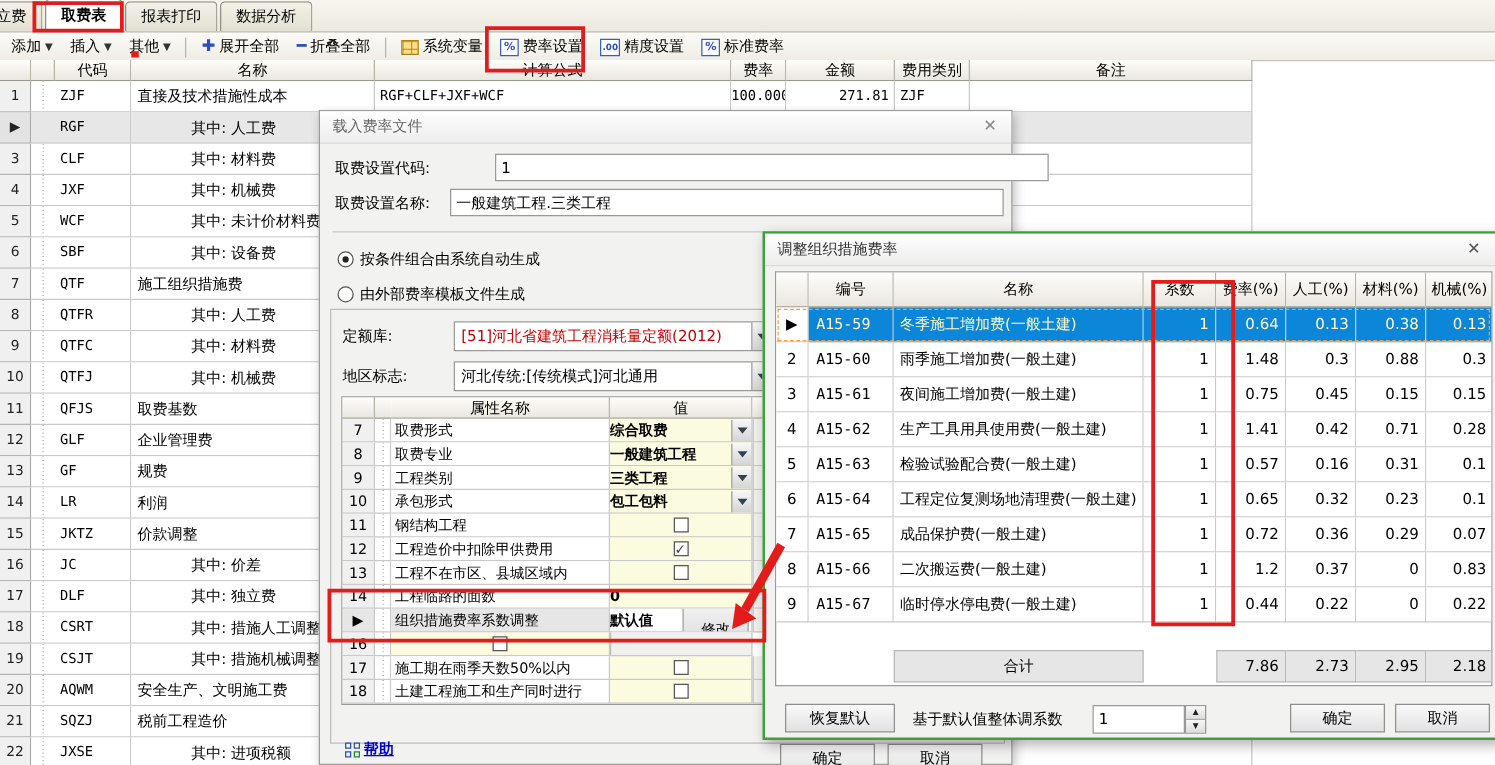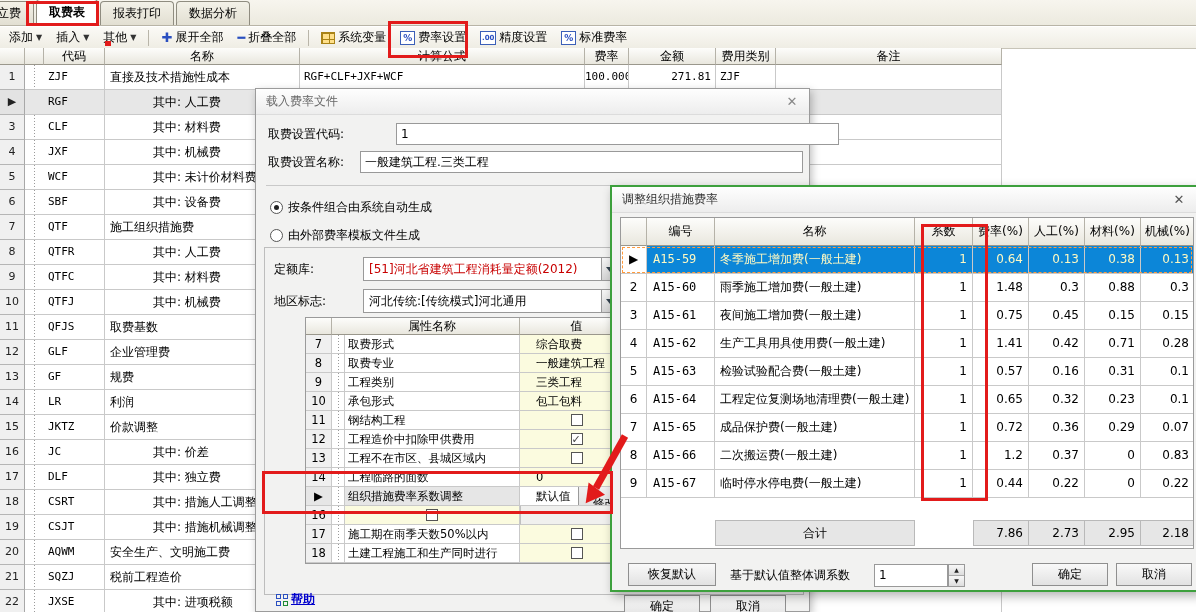--- a/index.html
+++ b/index.html
@@ -77,34 +77,34 @@
   .rdot.sel::after { content:""; position:absolute; left:3px; top:3px; width:5px; height:5px; border-radius:50%; background:#222; }
   .groupbox { position:absolute; left:8px; top:158px; width:540px; height:348px; border:1px solid #bdbdbd; background:#f2f2f1; }
   .combo { display:flex; border:1px solid #999; background:#fff; height:24px; align-items:center; }
   .combo .cval { flex:1; padding:0 5px; line-height:22px; white-space:nowrap; overflow:hidden; }
   .combo .cval.red { color:#c80000; }
   .cbtn { width:16px; height:100%; background:linear-gradient(#f7f7f7,#d4d4d4); border-left:1px solid #999;
           display:flex; align-items:center; justify-content:center; }
   .cbtn::after { content:""; border:4px solid transparent; border-top:5px solid #33424f; margin-top:4px; }
 
   
-  .pgrid { position:absolute; left:17px; top:228px; width:344px; background:#fff; border:1px solid #9a9a9a;margin-left:32px; }
+  .pgrid { position:absolute; left:17px; top:228px; width:344px; background:#fff; border:1px solid #9a9a9a; }
   .pgr { display:grid; grid-template-columns:26px 13px 175px 114px 14px; }
   .pghead { height:17px; }
   .pghead > div { background:linear-gradient(#fdfdfb,#e9e7de); border-right:1px solid #b5b2a8;
                   border-bottom:1px solid #9a978c; text-align:center; line-height:16px; }
   .pgrow { height:19px; }
   .pgrow > div { border-right:1px solid #c9c9c9; border-bottom:1px solid #c9c9c9; line-height:18px;
                  overflow:hidden; white-space:nowrap; font-size:11.5px; }
   .pg-num { background:#f0f0f0; border-right:1px solid #a8a8a8; text-align:center; font-size:10px; }
   .pg-tree { border-right:none; background-image:linear-gradient(#9a9a9a 1px,transparent 1px);
              background-size:1px 3px; background-repeat:repeat-y; background-position:6px 0; }
   .pg-name { padding-left:3px; background:#fff; }
   .pg-val { background:#fbfbdf; display:flex; align-items:center; }
-  .pg-val .vtext { flex:1; padding-left:16px; }
+  .pg-val .vtext { flex:1; padding-left:0;font-weight:bold; }
   .pg-val .cbtn { height:17px; }
   .pgrow.cur .pg-name, .pgrow.cur .pg-num { background:#e6e6e6; }
   .chk { width:12px; height:12px; border:1px solid #555; background:#fff; margin:0 auto; position:relative; }
   .chk.on::after { content:"✓"; position:absolute; left:0px; top:-3px; font-size:11px; color:#444; }
   .modbtn { height:31px; margin:1px 2px 1px 4px; padding:16px 14px; background:linear-gradient(#f5f5f5,#dedede);
             border:1px solid #9a9a9a; line-height:14px; font-size:11.5px; }
   .pg-scroll { background:#f0f0ee; border-left:1px solid #c0c0c0; position:relative; }
   .helplink { position:absolute; left:20px; top:502px; display:flex; align-items:center; gap:3px;
               color:#0000cc; font-weight:bold; text-decoration:underline; }
   .help-ico { width:12px; height:12px; display:grid; grid-template-columns:5px 5px; grid-template-rows:5px 5px; gap:2px; }

